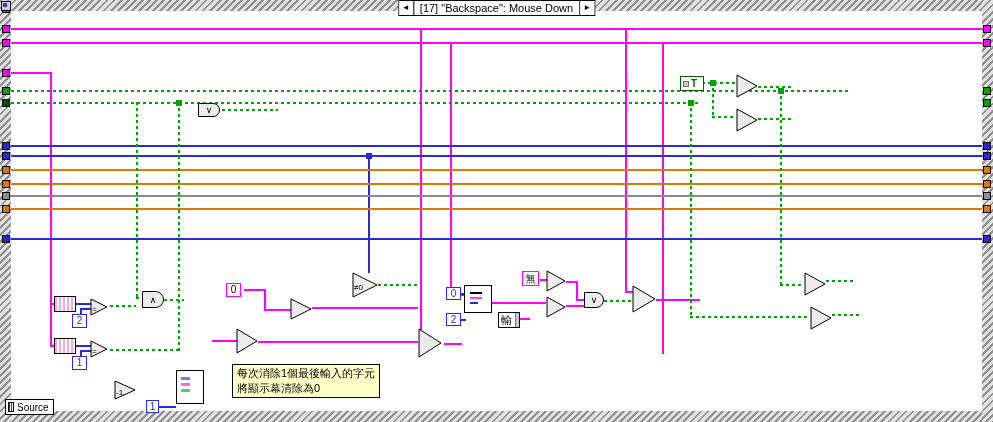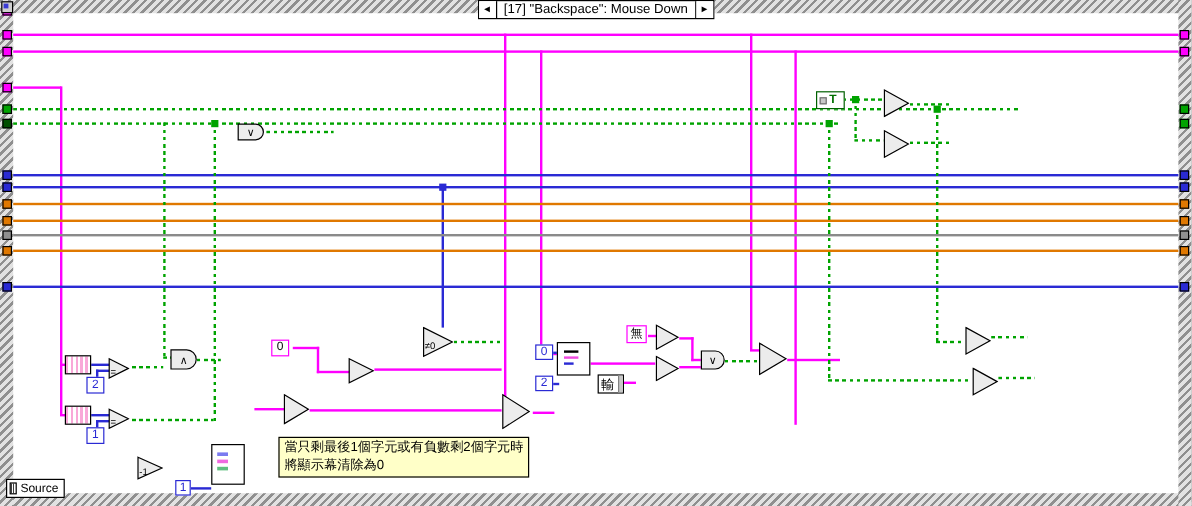--- a/index.html
+++ b/index.html
@@ -309,21 +309,21 @@
   <div class="tri" style="left:114px;top:380px">
     <svg width="22" height="20">
         <polygon points="1,1 21,10 1,19"></polygon>
       </svg>
     <span class="tri-label">-1</span>
   </div>
   <div class="nodebox index-node" style="left:176px;top:370px;width:28px;height:34px"></div>
   <div class="const c-num" style="left:146px;top:400px;width:13px;height:13px">1</div>
 
   <div class="comment" style="left:232px;top:364px">
-    <div>當只剩最後1個字元或有負數剩2個字元時</div>
+    <div>每次消除1個最後輸入的字元</div>
     <div>將顯示幕清除為0</div>
   </div>
 
   <div class="source-box" style="left:5px;top:399px">
     <span class="mini-icon"></span>
     <span>Source</span>
   </div>
 
 </div>
 

